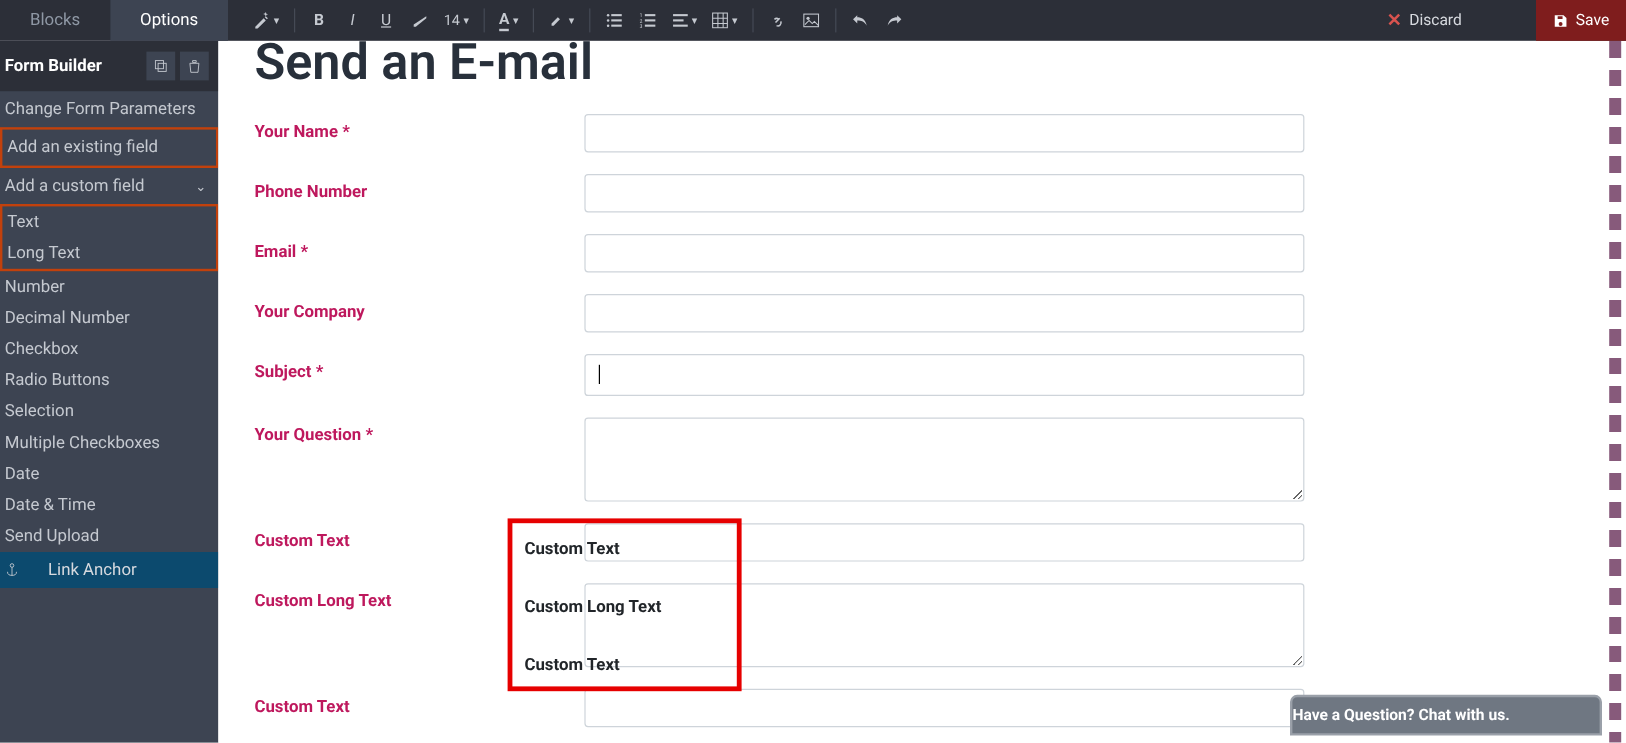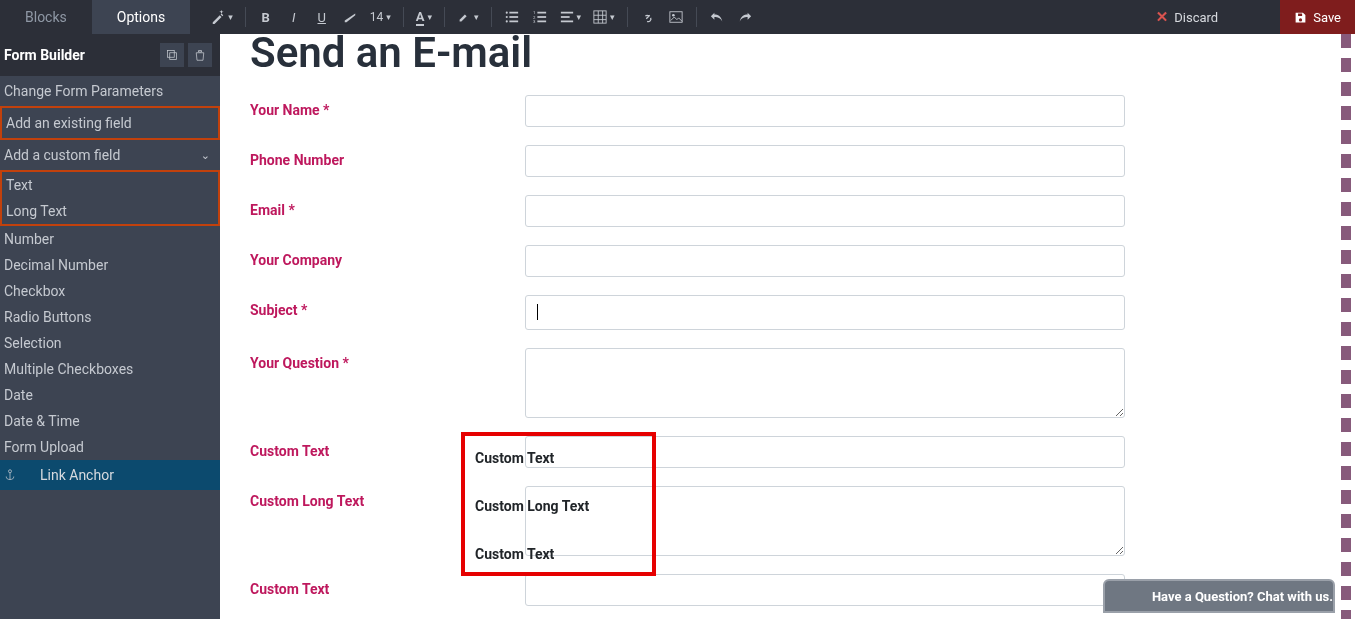--- a/index.html
+++ b/index.html
@@ -77,21 +77,21 @@
 .btn-discard { color: #d7dadf; }
 .btn-discard .x { color: #d9534f; font-weight: bold; font-size: 15px; }
 .btn-save { background: #7f1d1d; margin-left: 48px; }
 .btn-save svg { width: 13px; height: 13px; fill: #fff; }
 
 .main {
   display: flex;
   height: calc(619px - 34px);
 }
 .sidebar {
-  width: 220px;
+  width: 182px;
   background: #3d4452;
   color: #d7dadf;
   height: 100%;
   overflow-y: auto;
 }
 .side-header {
   display: flex;
   align-items: center;
   padding: 9px 8px 9px 4px;
   background: #2c2f38;
@@ -221,31 +221,31 @@
   font-weight: bold;
   color: #212529;
   margin-bottom: 32px;
 }
 .custom-block .c-row:last-child { margin-bottom: 0; }
 
 .chat-widget {
   position: absolute;
   right: 20px;
   bottom: 6px;
-  width: 232px;
+  width: 260px;
   height: 34px;
   background: #6f7782;
   border: 2px solid #9aa0a9;
   border-radius: 6px 6px 0 0;
   color: #fff;
   font-weight: bold;
   font-size: 13px;
   display: flex;
   align-items: center;
-  justify-content: flex-end;
+  justify-content: flex-start;
   cursor: pointer;
   z-index: 20;
 }
 </style>
 </head>
 <body>
 
 <div class="topbar">
   <div class="tab">Blocks</div>
   <div class="tab active">Options</div>
@@ -395,21 +395,21 @@
       <div class="side-sub">Long Text</div>
     </div>
     <div class="side-sub">Number</div>
     <div class="side-sub">Decimal Number</div>
     <div class="side-sub">Checkbox</div>
     <div class="side-sub">Radio Buttons</div>
     <div class="side-sub">Selection</div>
     <div class="side-sub">Multiple Checkboxes</div>
     <div class="side-sub">Date</div>
     <div class="side-sub">Date &amp; Time</div>
-    <div class="side-sub">Form Upload</div>
+    <div class="side-sub">Send Upload</div>
     <div class="side-link-anchor">
       <svg viewBox="0 0 16 16">
           <circle cx="8" cy="3" r="2" fill="none" stroke="#c5c9d0"></circle>
           <line x1="8" y1="5" x2="8" y2="14" stroke="#c5c9d0"></line>
           <path d="M3 10c0 3 2 4 5 4s5-1 5-4" fill="none" stroke="#c5c9d0"></path>
         </svg>
       <span>Link Anchor</span>
     </div>
   </div>
 

